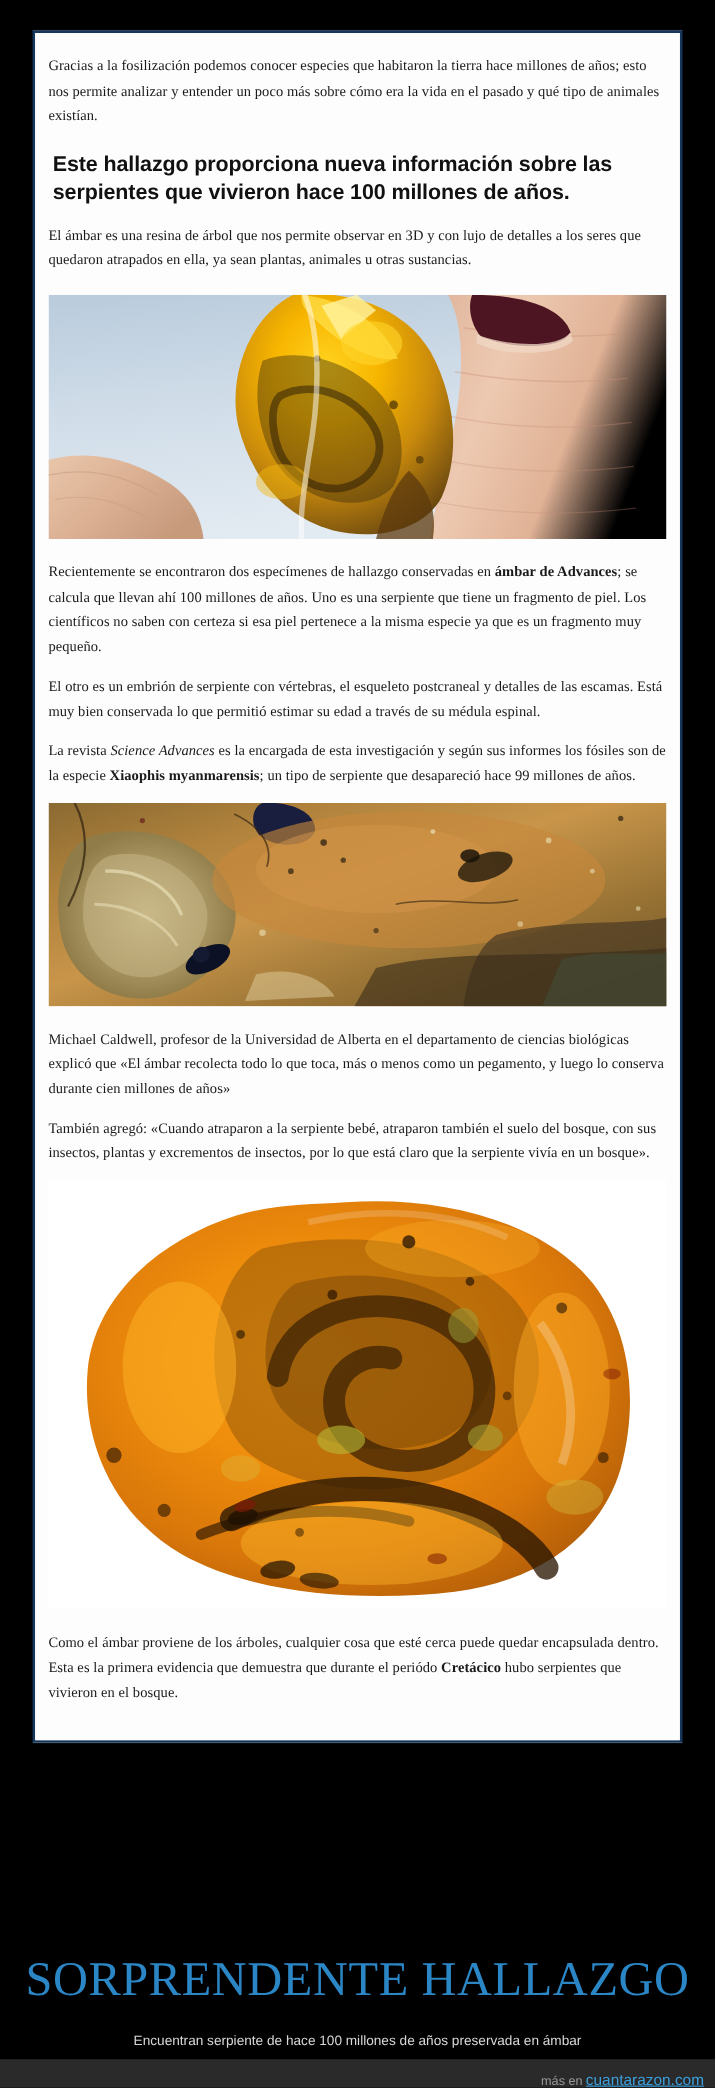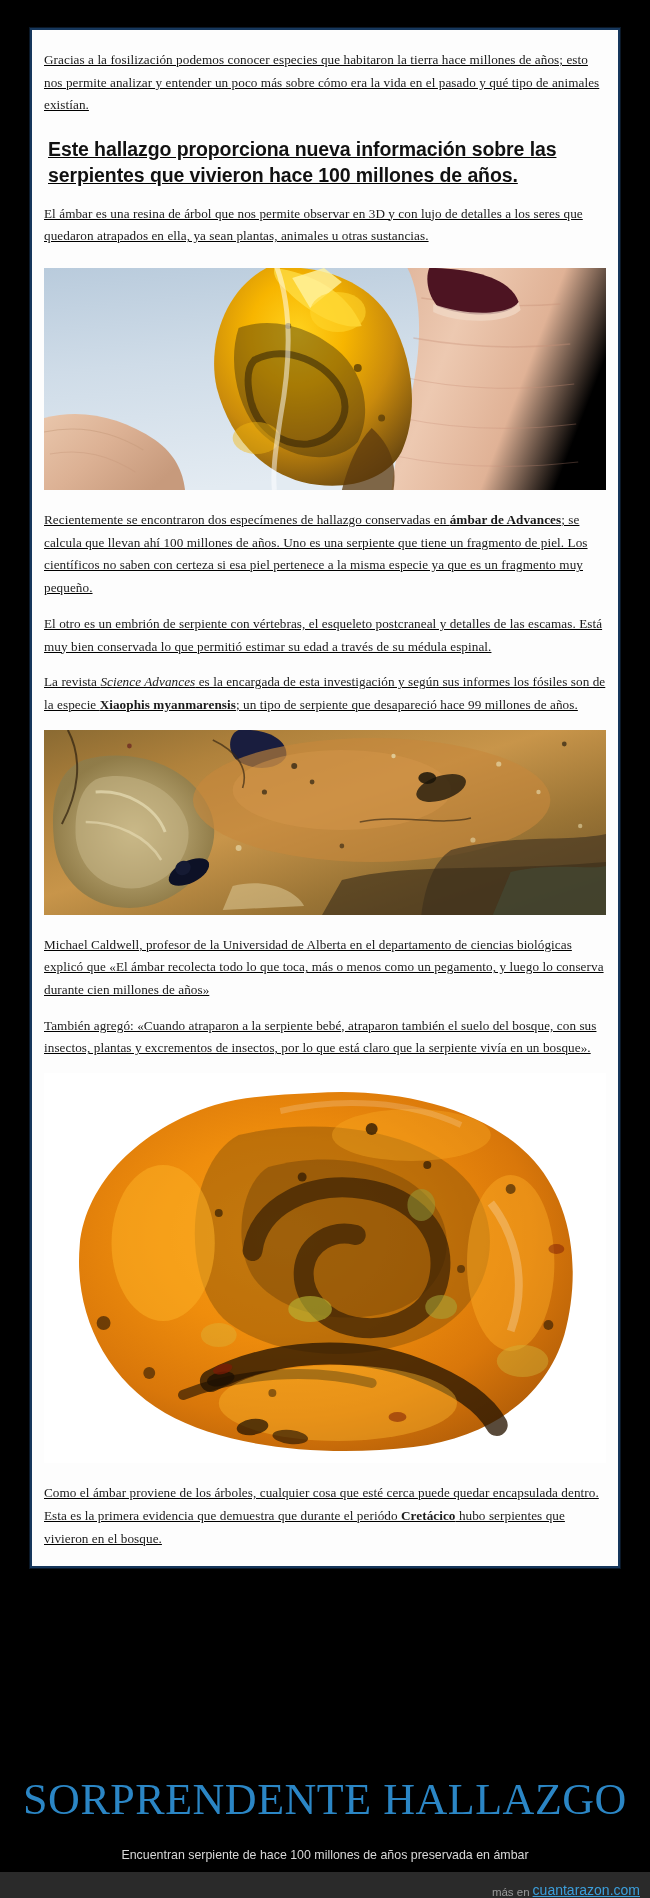--- a/index.html
+++ b/index.html
@@ -23,21 +23,20 @@
     top: 28px;
     width: 590px;
     background: #ffffff;
     border: 2px solid #16375c;
     box-shadow: 0 0 0 1px #0a1828;
     padding: 0;
   }
   .card-inner {
     padding: 0 0 0 0;
     background: #fdfdfd;
-    text-decoration: underline;
   }
 
   
   .txt-block {
     padding: 0 12px;
   }
   p.body {
     font-family: "Liberation Serif", "DejaVu Serif", serif;
     font-size: 13.2px;
     line-height: 1.72;
@@ -342,21 +341,21 @@
           <ellipse cx="180" cy="296" rx="10" ry="5" fill="#7d1b06" opacity="0.72" transform="rotate(-16 180 296)"></ellipse>
           <ellipse cx="356" cy="344" rx="9" ry="5" fill="#7d1b06" opacity="0.55"></ellipse>
           <ellipse cx="516" cy="176" rx="8" ry="5" fill="#7d1b06" opacity="0.5"></ellipse>
 
           <path d="M450 130 C 478 166, 486 214, 470 258" fill="none" stroke="#ffffff" stroke-width="8" opacity="0.24"></path>
           <path d="M238 38 C 300 24, 368 28, 420 52" fill="none" stroke="#ffffff" stroke-width="6" opacity="0.18"></path>
         </svg>
       </div>
     </div>
 
-    <div class="txt-block pad-top-20" style="padding-bottom:16px;">
+    <div class="txt-block pad-top-20" style="padding-bottom:32px;">
       <p class="body" style="margin-bottom:0;"><span>Como el ámbar proviene de los árboles, cualquier cosa que esté cerca puede quedar encapsulada dentro. Esta es la primera evidencia que demuestra que durante el periódo </span><b>Cretácico</b><span> hubo serpientes que vivieron en el bosque.</span></p>
     </div>
 
   </div>
 </div>
 
 <div class="banner">
   <div class="banner-title">SORPRENDENTE HALLAZGO</div>
   <div class="banner-sub">Encuentran serpiente de hace 100 millones de años preservada en ámbar</div>
 </div>

